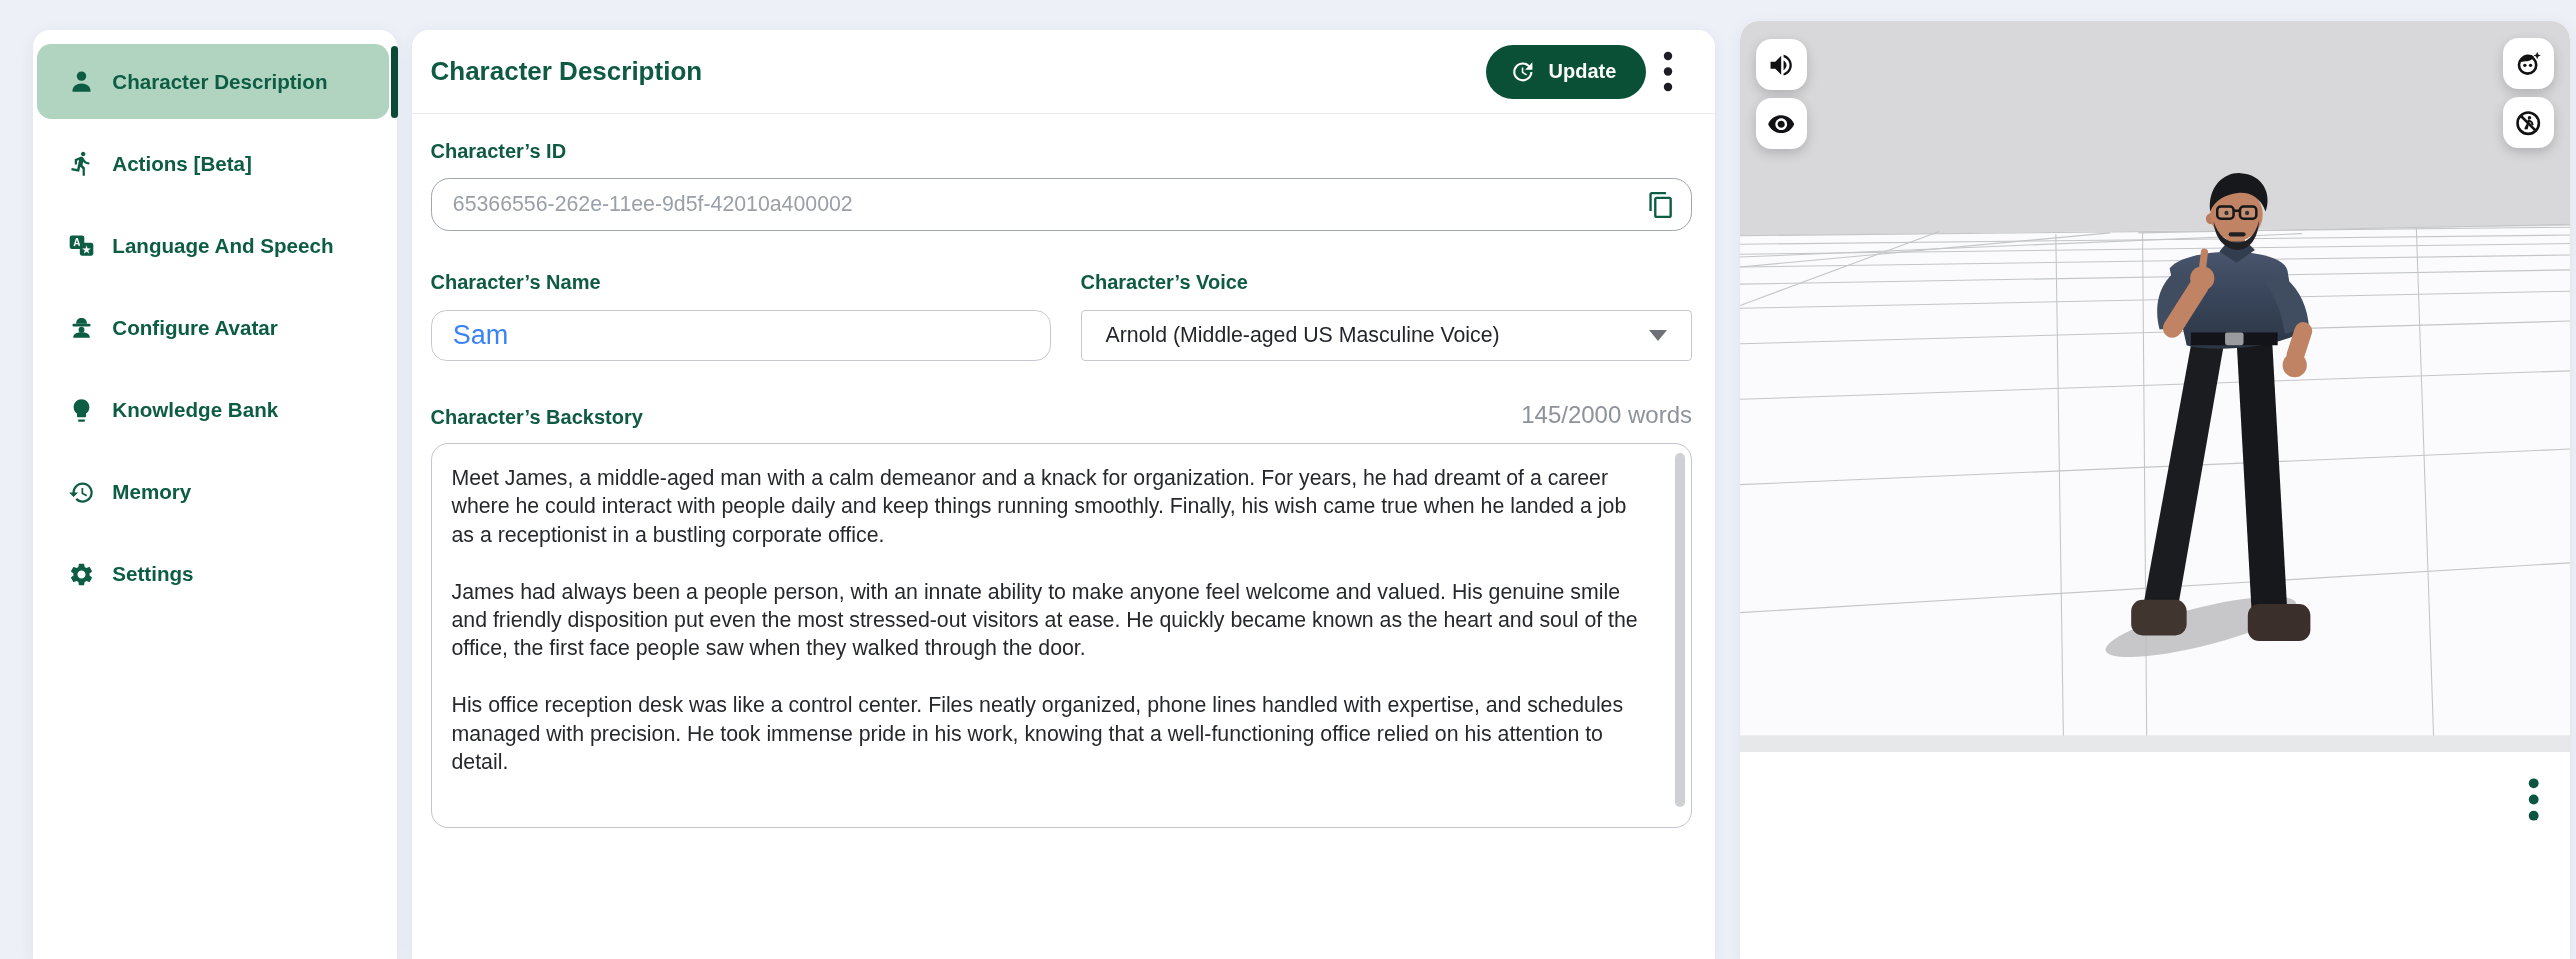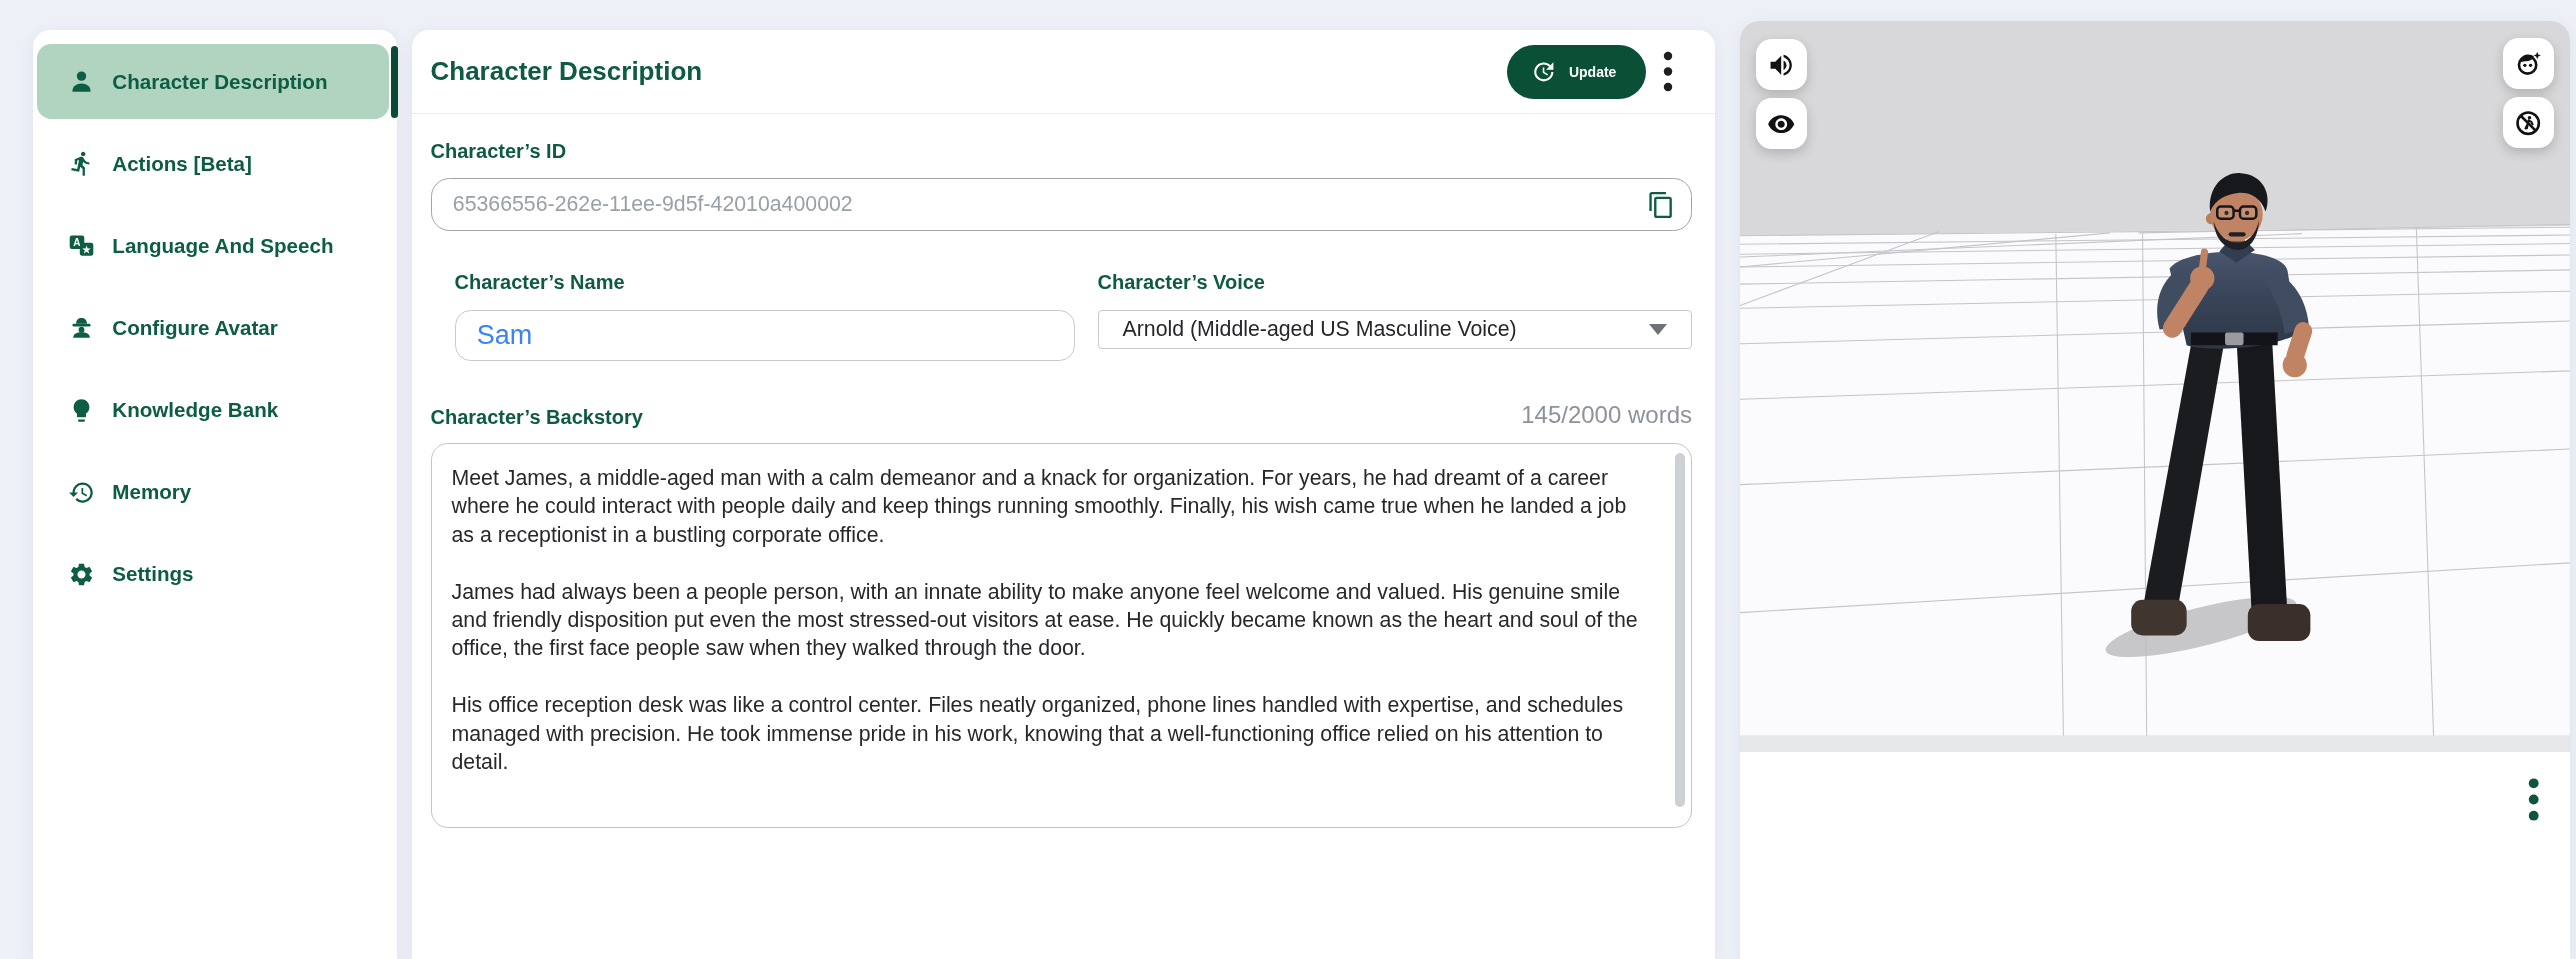--- a/index.html
+++ b/index.html
@@ -20,43 +20,43 @@
               background:#0b4a36;border-radius:3.6px;}
 
   
   .main-card{position:absolute;left:412px;top:30px;width:1303px;height:930px;
              background:#fff;border-radius:17px 17px 0 0;
              box-shadow:0 4.3px 15.6px rgba(40,60,90,.07);}
   .main-header{height:84px;display:flex;align-items:center;
                padding:0 25.6px 0 18.5px;border-bottom:1.4px solid #ececf0;}
   .main-title{flex:1;font-size:26px;font-weight:700;color:#0e5a43;}
   .update-btn{height:54px;padding:0 30px 0 24px;border-radius:28.4px;background:#0a5036;
-              color:#fff;font-size:14px;font-weight:700;display:flex;align-items:center;
+              color:#fff;font-size:20px;font-weight:700;display:flex;align-items:center;
               gap:12.8px;border:none;cursor:pointer;}
   .update-btn svg{width:25.6px;height:25.6px;fill:#fff;}
   .kebab{width:43px;height:54px;display:flex;align-items:center;justify-content:center;
          background:none;border:none;cursor:pointer;}
   .kebab svg{width:10px;height:45px;}
 
   .main-body{padding:25.6px 23px 0 18.5px;}
   .field-label{font-size:20px;font-weight:700;color:#0e5a43;}
   .input-wrap{position:relative;margin-top:15.6px;}
   .text-input{width:100%;height:53px;border:1.4px solid #9fa5ad;border-radius:18.5px;
               font-size:21.3px;color:#a16207;padding:0 78px 0 21.3px;outline:none;
               font-family:"Liberation Sans",sans-serif;background:#fff;}
   .text-input::placeholder{color:#9aa0a8;}
   .copy-btn{position:absolute;right:17px;top:50%;transform:translateY(-50%);
             background:none;border:none;cursor:pointer;padding:0;line-height:0;}
   .copy-btn svg{width:28.4px;height:28.4px;fill:#0d5c44;}
 
-  .two-col{display:grid;grid-template-columns:620px 1fr;gap:23px;margin-top:40px;margin-left:24px;}
+  .two-col{display:grid;grid-template-columns:620px 1fr;gap:30px;margin-top:40px;}
   .small-input{width:100%;height:51px;border:1.4px solid #c6c9cf;border-radius:15.6px;
                font-size:27px;color:#3b82f6;padding:0 21.3px;outline:none;
                font-family:"Liberation Sans",sans-serif;background:#fff;}
-  .select-box{width:100%;height:39px;border:1.4px solid #c6c9cf;border-radius:4px;
+  .select-box{width:100%;height:51px;border:1.4px solid #c6c9cf;border-radius:4px;
               font-size:21.3px;color:#24262b;padding:0 24px;display:flex;
               align-items:center;justify-content:space-between;cursor:pointer;background:#fff;}
   .select-arrow{width:0;height:0;border-left:9.2px solid transparent;
                 border-right:9.2px solid transparent;border-top:11.4px solid #6e7277;margin-left:14.2px;}
 
   .backstory-head{display:flex;align-items:flex-end;justify-content:space-between;margin-top:40px;}
   .word-count{font-size:24px;font-weight:500;color:#8d929b;}
   .backstory-wrap{position:relative;margin-top:14.2px;}
   .backstory{width:100%;height:385px;border:1.4px solid #c2c5cb;border-radius:17px;
              font-size:21.3px;line-height:28.4px;color:#26282c;padding:20px 45px 20px 20px;

